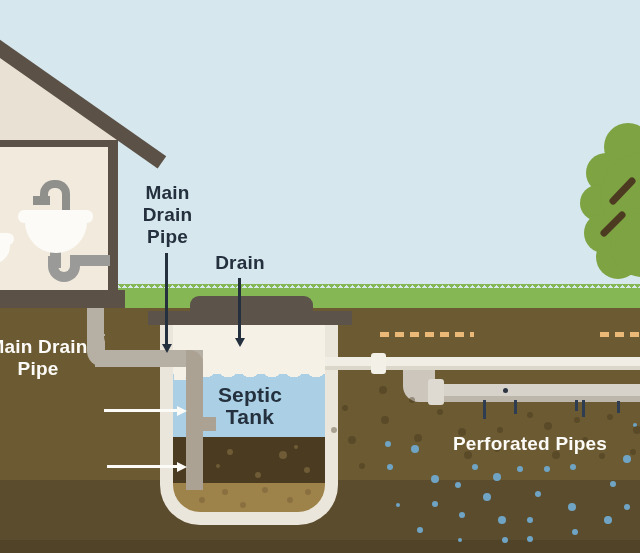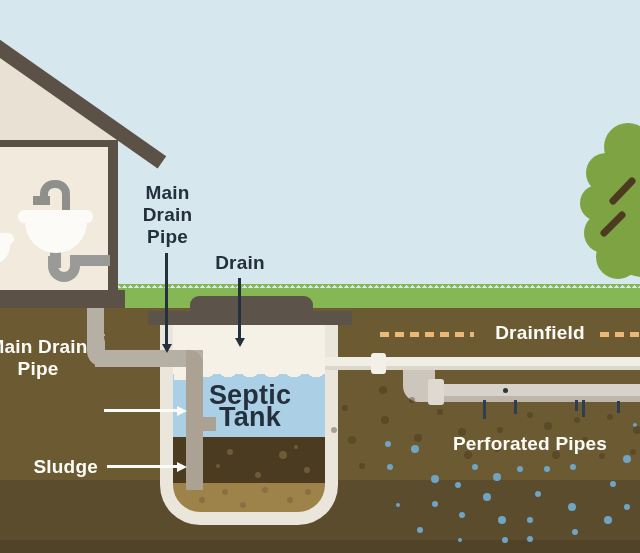--- a/index.html
+++ b/index.html
@@ -52,21 +52,21 @@
   .water{left:0;top:59px;width:152px;height:63px;background:var(--water);}
   .water::before{content:"";position:absolute;top:0;left:0;right:0;height:5px;
     background:radial-gradient(ellipse 11px 5px at 50% 0,var(--headspace) 60%,transparent 62%);
     background-size:22px 5px;background-repeat:repeat-x;}
   .sludgeL{left:0;top:122px;width:152px;height:46px;background:var(--sludge);}
   .sedimentL{left:0;top:168px;width:152px;height:44px;background:var(--sediment);
     border-radius:0 0 26px 26px;}
   .lidSlab{left:148px;top:311px;width:204px;height:14px;background:var(--lid);z-index:24;}
   .lidMound{left:190px;top:296px;width:123px;height:17px;background:var(--lid);
     border-radius:9px 9px 0 0;z-index:24;}
-  .septicText{left:190px;top:384px;width:120px;font-size:27px;line-height:22px;
+  .septicText{left:190px;top:384px;width:120px;font-size:21px;line-height:22px;
     font-weight:600;color:var(--ink);text-align:center;white-space:pre-line;z-index:30;}
   
   .pv1{left:87px;top:308px;width:17px;height:30px;background:var(--pipe);z-index:26;}
   .pcorner{left:87px;top:334px;width:18px;height:33px;background:var(--pipe);
     border-bottom-left-radius:16px;z-index:26;}
   .ph1{left:95px;top:350px;width:108px;height:17px;background:var(--pipe);z-index:27;}
   .ppatch1{left:104px;top:336px;width:13px;height:14px;background:var(--soil1);
     border-radius:0 0 0 100%;z-index:26;}
   .pdrop{left:186px;top:350px;width:17px;height:140px;background:var(--pipedark);
     border-top-right-radius:14px;z-index:28;}
@@ -180,25 +180,23 @@
   <div class="lbl ink" style="left:205px;top:252px;width:70px;">Drain</div>
   <div class="aline-v" style="left:238px;top:278px;height:61px;"></div>
   <div class="ahead-v" style="left:235px;top:338px;"></div>
 
   <div class="lbl wht" style="left:-60px;top:336px;width:196px;">Main Drain
 Pipe</div>
 
   <div class="aline-h" style="left:104px;top:409px;width:74px;"></div>
   <div class="ahead-h" style="left:177px;top:406px;"></div>
 
-  <div class="lbl wht" style="left:0;top:456px;width:98px;text-align:right;">Sludge</div>
   <div class="aline-h" style="left:107px;top:465px;width:71px;"></div>
   <div class="ahead-h" style="left:177px;top:462px;"></div>
 
-  <div class="lbl wht" style="left:475px;top:322px;width:130px;">Drainfield</div>
   <div class="lbl wht" style="left:440px;top:433px;width:180px;">Perforated Pipes</div>
 <div class="dot" style="left: 385px; top: 441px; width: 6px; height: 6px; background: var(--bluedot); z-index: 45;"></div>
     <div class="dot" style="left: 411px; top: 445px; width: 8px; height: 8px; background: var(--bluedot); z-index: 45;"></div>
     <div class="dot" style="left: 387px; top: 464px; width: 6px; height: 6px; background: var(--bluedot); z-index: 45;"></div>
     <div class="dot" style="left: 431px; top: 475px; width: 8px; height: 8px; background: var(--bluedot); z-index: 45;"></div>
     <div class="dot" style="left: 472px; top: 464px; width: 6px; height: 6px; background: var(--bluedot); z-index: 45;"></div>
     <div class="dot" style="left: 493px; top: 473px; width: 8px; height: 8px; background: var(--bluedot); z-index: 45;"></div>
     <div class="dot" style="left: 517px; top: 466px; width: 6px; height: 6px; background: var(--bluedot); z-index: 45;"></div>
     <div class="dot" style="left: 544px; top: 466px; width: 6px; height: 6px; background: var(--bluedot); z-index: 45;"></div>
     <div class="dot" style="left: 570px; top: 464px; width: 6px; height: 6px; background: var(--bluedot); z-index: 45;"></div>

